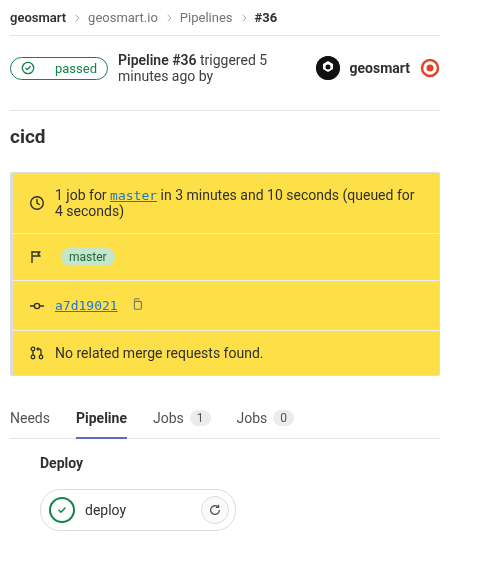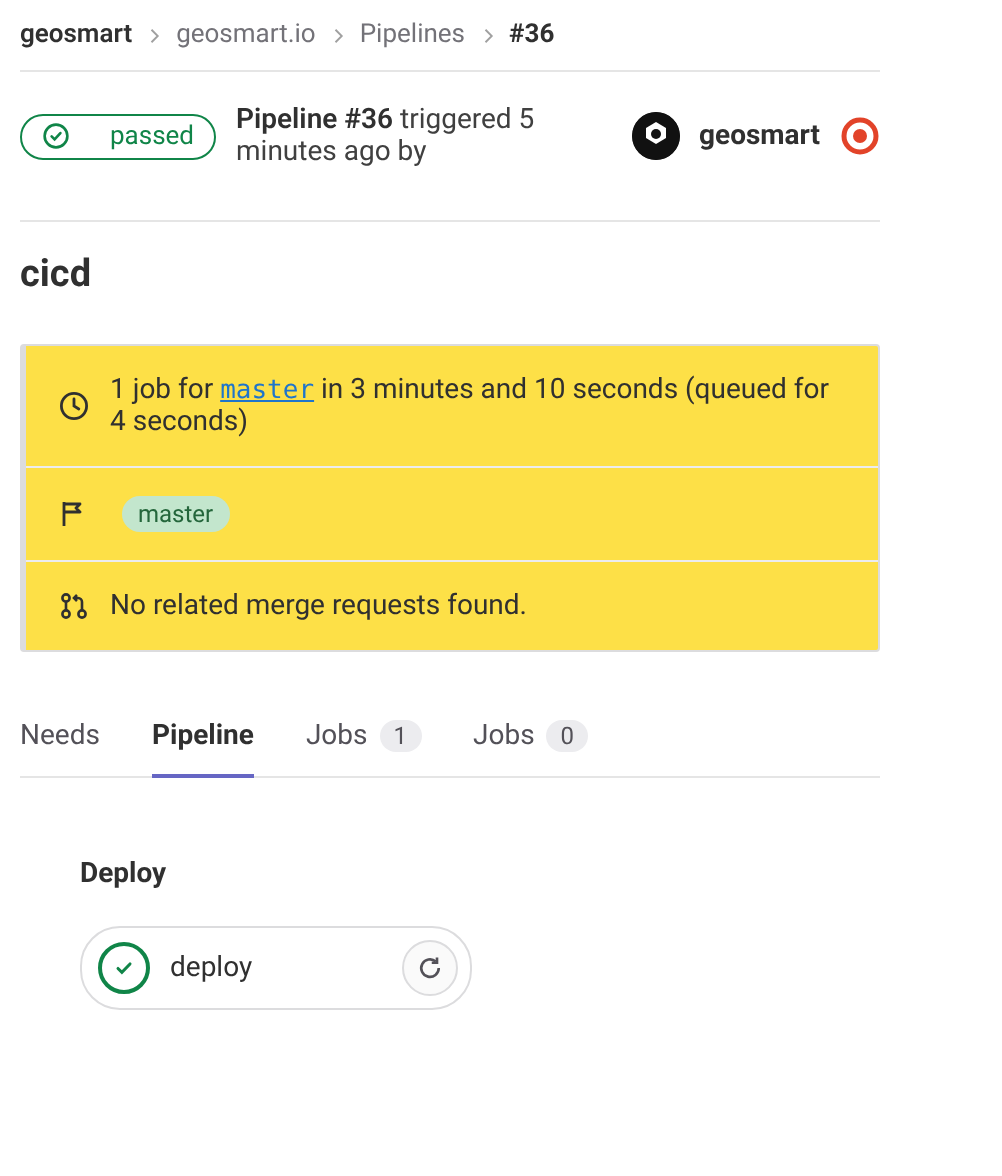--- a/index.html
+++ b/index.html
@@ -29,21 +29,21 @@
 .jobtext{color:#303030}
 .branch{color:#1f75cb;font-family:Menlo,Monaco,Consolas,monospace;font-size:13px}
 .tag-latest{background:#c3e6cd;color:#24663b;padding:2px 8px;border-radius:10px;font-size:12px;margin-left:6px}
 .sha{color:#1f75cb;font-family:Menlo,Monaco,Consolas,monospace;font-size:13px}
 .copy-btn{background:none;border:none;padding:2px;cursor:pointer;color:#737278}
 .tabs{display:flex;align-items:center;gap:26px;border-bottom:1px solid #e5e5e5;margin-top:22px}
 .tab{padding:12px 0;color:#535158;font-size:14px;position:relative;display:flex;align-items:center;gap:6px}
 .tab.active{color:#303030;font-weight:700}
 .tab.active::after{content:"";position:absolute;left:0;right:0;bottom:-1px;height:2px;background:#6666c4}
 .tab .count{background:#ececef;color:#535158;border-radius:10px;padding:1px 7px;font-size:12px}
-.stage{margin:40px 0 10px 30px}
+.stage{margin:16px 0 10px 30px}
 .stage-name{font-weight:700;font-size:14px;color:#303030;margin-bottom:18px}
 .job-pill{display:flex;align-items:center;gap:10px;border:1px solid #dcdcde;border-radius:20px;padding:6px 6px 6px 8px;width:180px;justify-content:space-between}
 .job-pill .left{display:flex;align-items:center;gap:10px}
 .job-status{width:22px;height:22px;border:2px solid #108548;border-radius:50%;display:flex;align-items:center;justify-content:center;color:#108548;flex:none}
 .job-name{font-size:14px;color:#303030}
 .retry-btn{width:28px;height:28px;border-radius:50%;border:1px solid #dcdcde;background:#fafafa;display:flex;align-items:center;justify-content:center;color:#535158;cursor:pointer}
 </style>
 </head>
 <body>
 <div class="page">
@@ -117,20 +117,35 @@
     <span class="lead-icon">
           <svg width="16" height="16" viewBox="0 0 16 16">
             <path d="M3 2v12M3 3h8l-2 2 2 2H3" stroke="#303030" stroke-width="1.4" fill="none" stroke-linejoin="round"></path>
           </svg>
         </span>
     <span class="tag-latest">master</span>
   </div>
   <div class="info-row">
     <span class="lead-icon">
           <svg width="16" height="16" viewBox="0 0 16 16">
+            <circle cx="8" cy="8" r="2.6" stroke="#303030" stroke-width="1.4" fill="none"></circle>
+            <path d="M1 8h4.4M10.6 8H15" stroke="#303030" stroke-width="1.4"></path>
+          </svg>
+        </span>
+    <a href="#" class="sha">a7d19021</a>
+    <button class="copy-btn">
+      <svg width="14" height="14" viewBox="0 0 16 16">
+            <rect x="5" y="5" width="8" height="9" rx="1.5" stroke="#737278" stroke-width="1.3" fill="none"></rect>
+            <path d="M5 4V3.5A1.5 1.5 0 016.5 2H11" stroke="#737278" stroke-width="1.3" fill="none"></path>
+          </svg>
+    </button>
+  </div>
+  <div class="info-row">
+    <span class="lead-icon">
+          <svg width="16" height="16" viewBox="0 0 16 16">
             <circle cx="4" cy="4" r="1.8" stroke="#303030" stroke-width="1.3" fill="none"></circle>
             <circle cx="4" cy="12" r="1.8" stroke="#303030" stroke-width="1.3" fill="none"></circle>
             <circle cx="12" cy="12" r="1.8" stroke="#303030" stroke-width="1.3" fill="none"></circle>
             <path d="M4 6v4M12 10V6a2 2 0 00-2-2H8" stroke="#303030" stroke-width="1.3" fill="none"></path>
             <path d="M9.5 2.5L8 4l1.5 1.5" stroke="#303030" stroke-width="1.3" fill="none"></path>
           </svg>
         </span>
     <span>No related merge requests found.</span>
   </div>
 </div>

